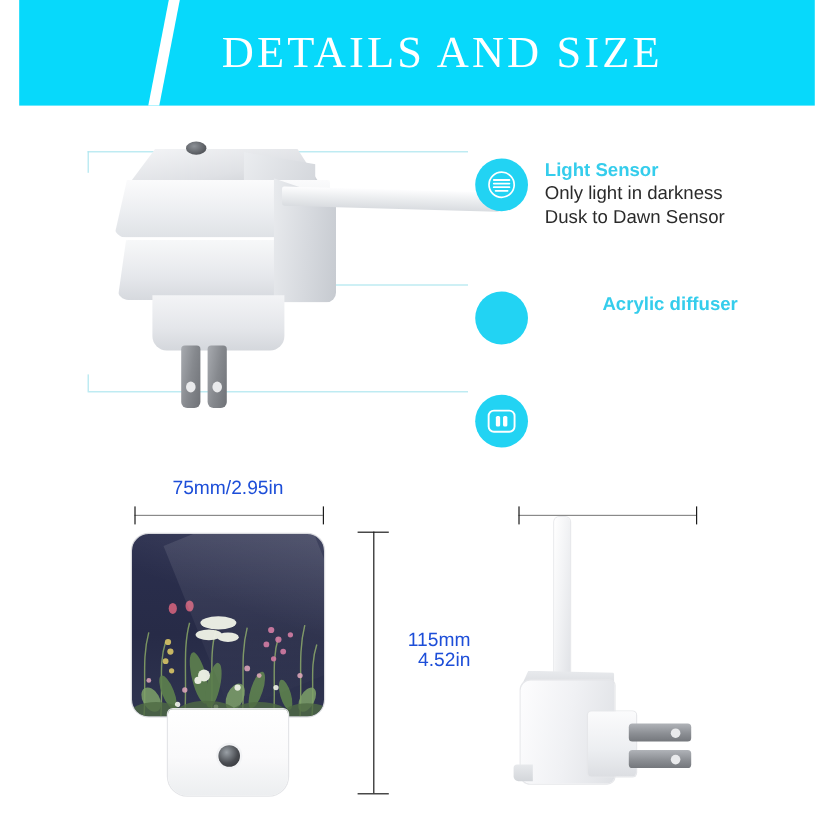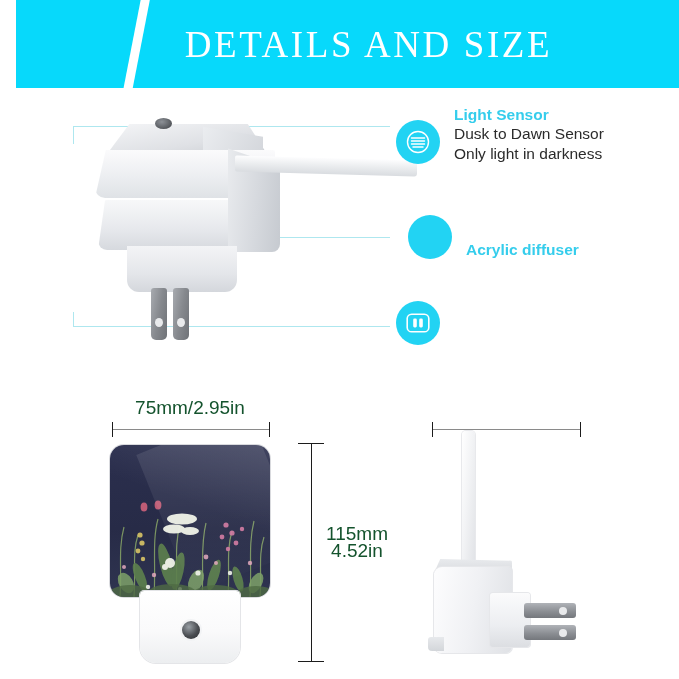--- a/index.html
+++ b/index.html
@@ -68,21 +68,22 @@
   .leader-v {
     position: absolute;
     width: 1px;
     background: #aee7ef;
   }
 
   
   .anno {
     position: absolute;
     display: flex;
-    align-items: flex-end;
+    align-items: flex-start;
+    margin-top: 28px;
   }
   .anno-icon {
     width: 44px;
     height: 44px;
     border-radius: 50%;
     background: #22d3f3;
     flex: 0 0 auto;
     position: relative;
     display: flex;
     align-items: center;
@@ -195,22 +196,22 @@
 
   
   .size-section {
     position: absolute;
     left: 0; top: 373px;
     width: 679px;
     height: 306px;
   }
   .dim-label {
     position: absolute;
-    font-size: 19px;
-    color: #14532d;
+    font-size: 16px;
+    color: #1d4ed8;
     white-space: nowrap;
     text-align: center;
     line-height: 17px;
   }
   .dim-line-h {
     position: absolute;
     height: 1px;
     background: #8a8a8a;
   }
   .dim-line-v {
@@ -381,26 +382,26 @@
       <svg width="26" height="26" viewBox="0 0 26 26" aria-hidden="true">
         <circle cx="13" cy="13" r="10.5" fill="none" stroke="#ffffff" stroke-width="1.4"></circle>
         <line x1="6.5" y1="9" x2="19.5" y2="9" stroke="#ffffff" stroke-width="1.5" stroke-linecap="round"></line>
         <line x1="6.5" y1="12" x2="19.5" y2="12" stroke="#ffffff" stroke-width="1.5" stroke-linecap="round"></line>
         <line x1="6.5" y1="15" x2="19.5" y2="15" stroke="#ffffff" stroke-width="1.5" stroke-linecap="round"></line>
         <line x1="8" y1="18" x2="18" y2="18" stroke="#ffffff" stroke-width="1.5" stroke-linecap="round"></line>
       </svg>
     </div>
     <div class="anno-text">
       <div class="anno-title">Light Sensor</div>
+      <div class="anno-line">Only light in darkness</div>
       <div class="anno-line">Dusk to Dawn Sensor</div>
-      <div class="anno-line">Only light in darkness</div>
-    </div>
-  </div>
-
-  <div class="anno" style="left:408px; top:127px;">
+    </div>
+  </div>
+
+  <div class="anno" style="left:396px; top:127px;gap:48px;">
     <div class="anno-icon"></div>
     <div class="anno-text">
       <div class="anno-title">Acrylic diffuser</div>
     </div>
   </div>
 
   <div class="anno" style="left:396px; top:213px;">
     <div class="anno-icon">
       <svg width="28" height="24" viewBox="0 0 28 24" aria-hidden="true">
         <rect x="3.2" y="3.2" width="21.6" height="17.6" rx="4.4" ry="4.4" fill="none" stroke="#ffffff" stroke-width="1.6"></rect>
@@ -499,21 +500,21 @@
       <div class="nl-panel-gloss"></div>
     </div>
     <div class="nl-base">
       <div class="nl-base-sensor"></div>
     </div>
   </div>
 
   <div class="dim-cap-h" style="left:298px; top:70px;"></div>
   <div class="dim-line-v" style="left:311px; top:70px; height:218px;"></div>
   <div class="dim-cap-h" style="left:298px; top:288px;"></div>
-  <div class="dim-label" style="left:322px; top:152px; width:70px; text-align:center;">
+  <div class="dim-label" style="left:322px; top:152px; width:70px; text-align:right;">
     <div>115mm</div>
     <div>4.52in</div>
   </div>
 
   <div class="dim-line-h" style="left:432px; top:56px; width:148px;"></div>
   <div class="dim-cap-v" style="left:432px; top:49px;"></div>
   <div class="dim-cap-v" style="left:580px; top:49px;"></div>
 
   <div class="nl-side">
     <div class="nls-panel"></div>

